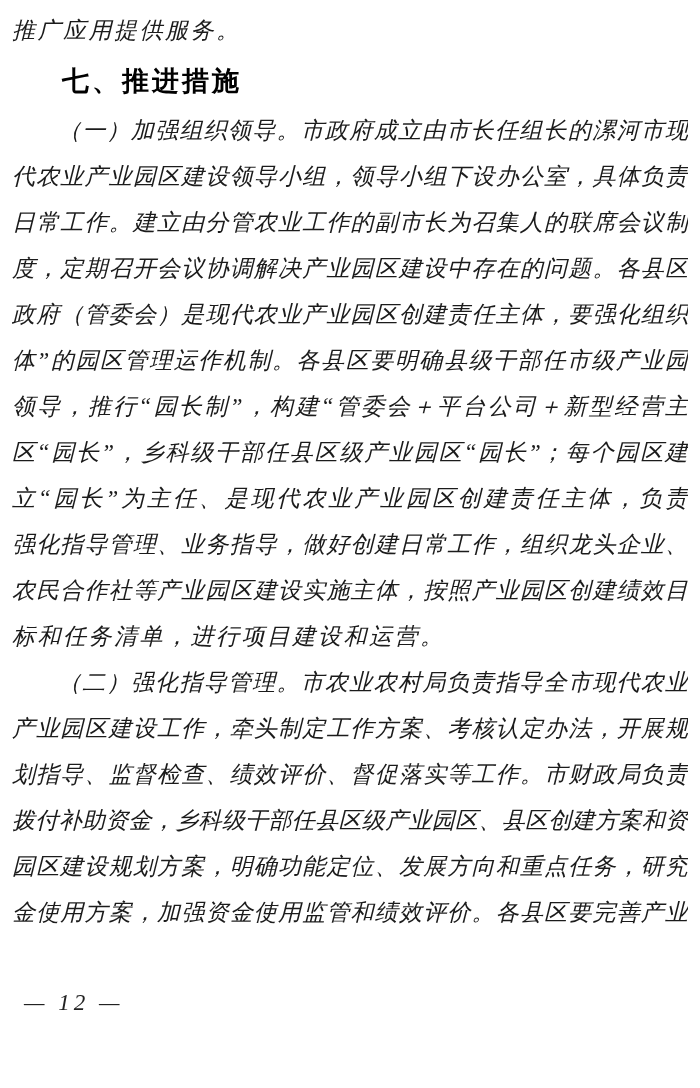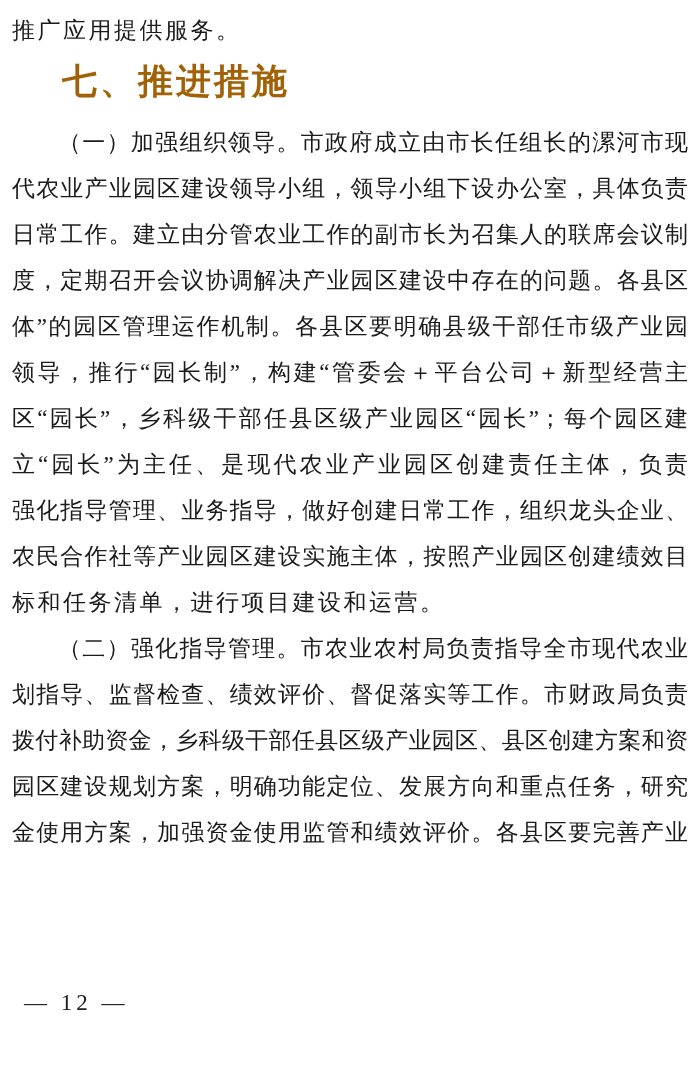--- a/index.html
+++ b/index.html
@@ -17,73 +17,77 @@
   .para { width: 100%; }
   .line {
     height: 46px;
     line-height: 46px;
     font-size: 23px;
     text-align: justify;
     text-align-last: justify;
     text-justify: inter-character;
     white-space: nowrap;
     overflow: hidden;
+    font-style: italic;
   }
   .line.end {
     text-align: left;
     text-align-last: left;
     letter-spacing: 2.5px;
   }
   .line.indent { padding-left: 46px; }
   .heading {
     font-family: "Liberation Sans", sans-serif;
     font-weight: 700;
-    font-size: 35px;
+    font-size: 27px;
     line-height: 46px;
     height: 46px;
-    margin: 4px 0 16px 50px;
+    margin: 4px 0 4px 50px;
     letter-spacing: 3px;
-    color: #a16207;
+    color: #000000;
   }
   .footer {
     position: absolute;
     left: 24px;
     top: 990px;
     font-size: 23px;
     letter-spacing: 4px;
     color: #222222;
+    font-style: italic;
   }
 </style>
 </head>
 <body>
 
 <div class="page">
 
   <div class="para">
     <div class="line end">推广应用提供服务。</div>
   </div>
 
   <div class="heading">七、推进措施</div>
 
   <div class="para">
     <div class="line indent">（一）加强组织领导。市政府成立由市长任组长的漯河市现</div>
     <div class="line">代农业产业园区建设领导小组，领导小组下设办公室，具体负责</div>
     <div class="line">日常工作。建立由分管农业工作的副市长为召集人的联席会议制</div>
     <div class="line">度，定期召开会议协调解决产业园区建设中存在的问题。各县区</div>
+    <div class="line">政府（管委会）是现代农业产业园区创建责任主体，要强化组织</div>
     <div class="line">体”的园区管理运作机制。各县区要明确县级干部任市级产业园</div>
     <div class="line">领导，推行“园长制”，构建“管委会＋平台公司＋新型经营主</div>
     <div class="line">区“园长”，乡科级干部任县区级产业园区“园长”；每个园区建</div>
     <div class="line">立“园长”为主任、是现代农业产业园区创建责任主体，负责</div>
     <div class="line">强化指导管理、业务指导，做好创建日常工作，组织龙头企业、</div>
     <div class="line">农民合作社等产业园区建设实施主体，按照产业园区创建绩效目</div>
     <div class="line end">标和任务清单，进行项目建设和运营。</div>
   </div>
 
   <div class="para">
     <div class="line indent">（二）强化指导管理。市农业农村局负责指导全市现代农业</div>
+    <div class="line">产业园区建设工作，牵头制定工作方案、考核认定办法，开展规</div>
     <div class="line">划指导、监督检查、绩效评价、督促落实等工作。市财政局负责</div>
     <div class="line">拨付补助资金，乡科级干部任县区级产业园区、县区创建方案和资</div>
     <div class="line">园区建设规划方案，明确功能定位、发展方向和重点任务，研究</div>
     <div class="line">金使用方案，加强资金使用监管和绩效评价。各县区要完善产业</div>
   </div>
 
   <div class="footer">— 12 —</div>
 
 </div>
 

